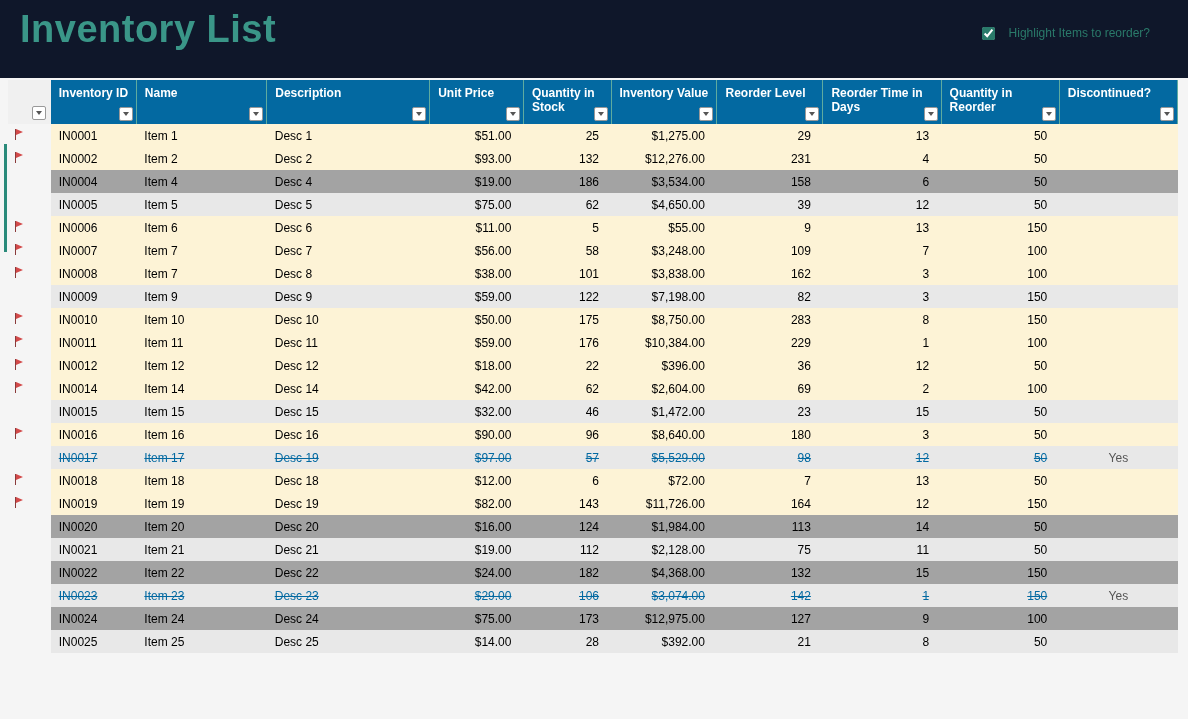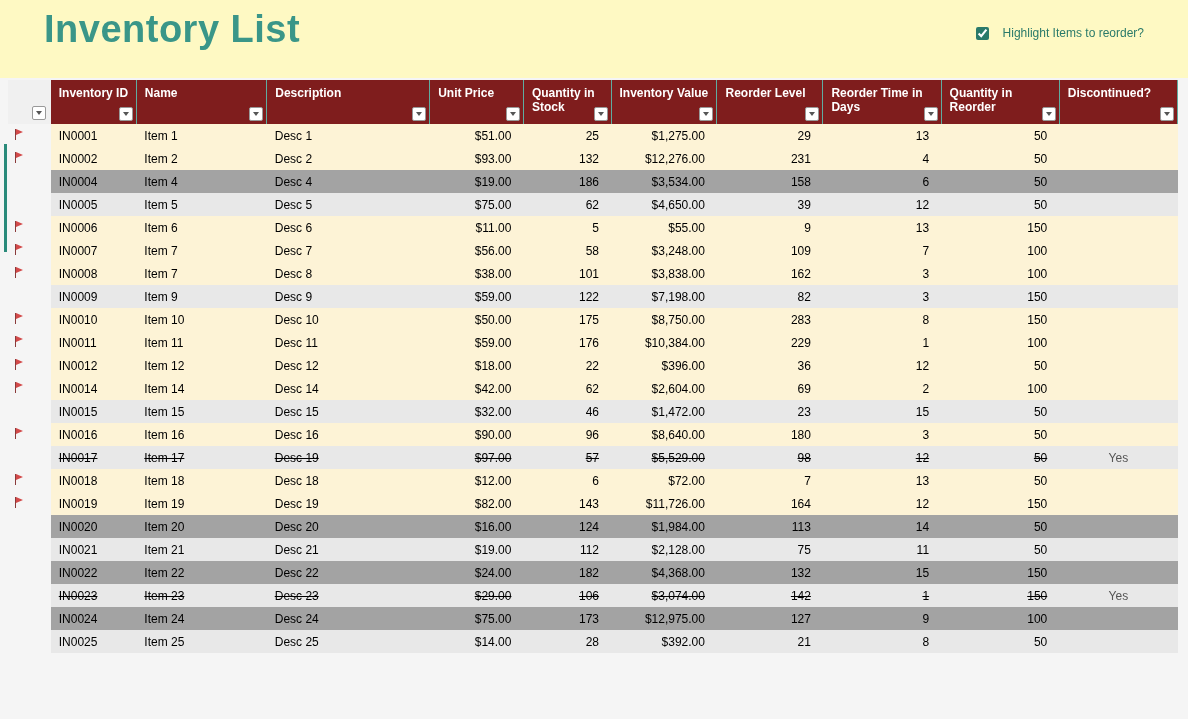--- a/index.html
+++ b/index.html
@@ -13,34 +13,34 @@
     }
     .page-border {
       position: absolute;
       left: 4px;
       top: 0;
       width: 3px;
       height: 100%;
       background: linear-gradient(to bottom, transparent 20%, #2a8a7a 20%, #2a8a7a 35%, transparent 35%);
     }
     .header-area {
-      background: #fef9c3;
-      padding: 8px 40px 20px 44px;
+      background: #0f172a;
+      padding: 8px 40px 20px 20px;
       position: relative;
       height: 78px;
     }
     .title {
       font-size: 38px;
       font-weight: 600;
       color: #3a9688;
       letter-spacing: 0.5px;
     }
     .highlight-control {
       position: absolute;
-      right: 44px;
+      right: 38px;
       top: 26px;
       display: flex;
       align-items: center;
       gap: 14px;
       font-size: 12px;
       color: #2a7a6a;
     }
     .highlight-control input[type="checkbox"] {
       width: 13px; height: 13px;
       accent-color: #2a7a6a;
@@ -60,21 +60,21 @@
     colgroup col.name { width: 128px; }
     colgroup col.desc { width: 160px; }
     colgroup col.price{ width: 92px; }
     colgroup col.stock{ width: 86px; }
     colgroup col.val  { width: 104px; }
     colgroup col.reord{ width: 104px; }
     colgroup col.rtime{ width: 116px; }
     colgroup col.qreor{ width: 116px; }
     colgroup col.disc { width: 116px; }
     thead th {
-      background: #7f1d1d;
+      background: #0369a1;
       color: #fff;
       text-align: left;
       vertical-align: top;
       padding: 6px 6px 6px 8px;
       font-weight: 600;
       height: 44px;
       position: relative;
       border-right: 1px solid #5fab9f;
     }
     thead th.flag-head, thead th.cb-head {
@@ -152,21 +152,21 @@
       position: absolute;
       left: 3px; top: 1px;
       width: 0; height: 0;
       border-top: 3.5px solid transparent;
       border-bottom: 3.5px solid transparent;
       border-left: 7px solid #d34a4a;
     }
     .num { text-align: right; padding-right: 12px; }
     .center { text-align: center; }
     tbody tr.discontinued td.cell {
-      color: #000000;
+      color: #0369a1;
       text-decoration: line-through;
     }
     tbody tr.discontinued td.cell.disc-col {
       text-decoration: none;
       color: #555;
     }
     .table-container {
       border-top: 2px solid transparent;
     }
   </style>

